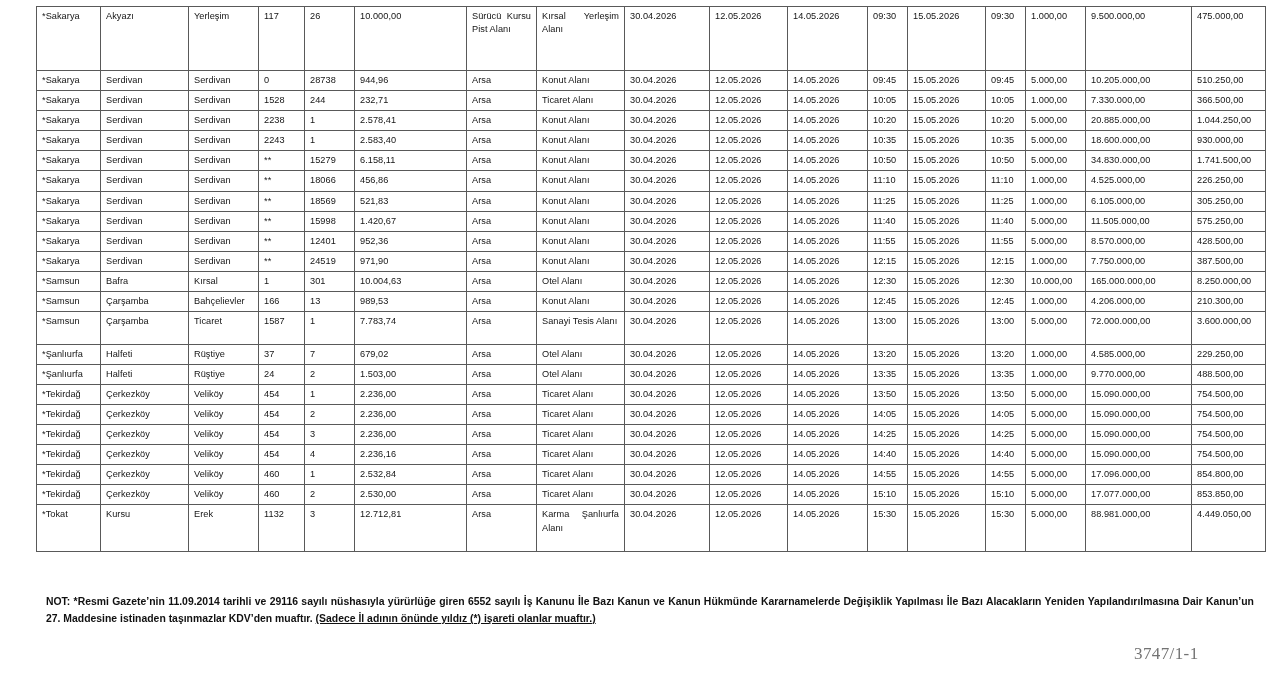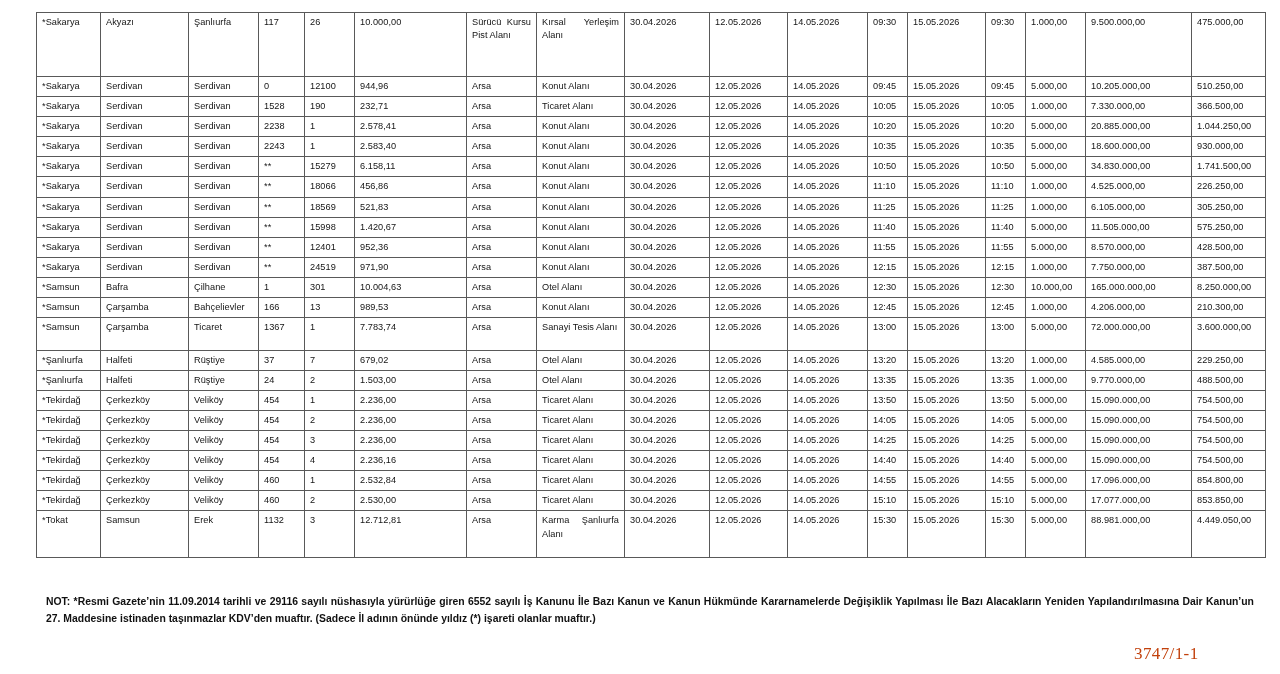--- a/index.html
+++ b/index.html
@@ -14,21 +14,21 @@
     overflow: hidden;
     font-family: "Liberation Sans", sans-serif;
     color: #1a1a1a;
     -webkit-font-smoothing: antialiased;
   }
 
   
   .doc-table-wrap {
     position: absolute;
     left: 36px;
-    top: 12px;
+    top: 6px;
     width: 1229px;
   }
   table.listing {
     border-collapse: collapse;
     table-layout: fixed;
     width: 1229px;
     font-size: 9.2px;
     line-height: 1.42;
   }
   table.listing td {
@@ -76,30 +76,30 @@
     top: 594px;
     width: 1208px;
     font-size: 10.4px;
     font-weight: bold;
     line-height: 1.62;
     text-align: justify;
     text-align-last: left;
     color: #111111;
     letter-spacing: 0.01px;
   }
-  .note .u { }
+  .note .u { text-decoration: underline; }
 
   
   .page-ref {
     position: absolute;
     left: 1134px;
     top: 644px;
     font-family: "Liberation Serif", serif;
     font-size: 17px;
-    color: #c2410c;
+    color: #737373;
     letter-spacing: 0.4px;
   }
 </style>
 </head>
 <body>
 
 <div class="doc-table-wrap">
   <table class="listing">
     <colgroup>
       <col class="c0">
@@ -117,61 +117,61 @@
         <col class="c12">
         <col class="c13">
         <col class="c14">
       <col class="c15">
         <col class="c16">
     </colgroup>
     <tbody>
         <tr class="tall">
           <td>*Sakarya</td>
           <td>Akyazı</td>
-          <td>Şanlıurfa</td>
+          <td>Yerleşim</td>
           <td>117</td>
           <td>26</td>
           <td>10.000,00</td>
           <td class="justify-cell">Sürücü Kursu Pist Alanı</td>
           <td class="justify-cell">Kırsal Yerleşim Alanı</td>
           <td>30.04.2026</td>
           <td>12.05.2026</td>
           <td>14.05.2026</td>
           <td>09:30</td>
           <td>15.05.2026</td>
           <td>09:30</td>
           <td>1.000,00</td>
           <td>9.500.000,00</td>
           <td>475.000,00</td>
         </tr>
         <tr>
           <td>*Sakarya</td>
           <td>Serdivan</td>
           <td>Serdivan</td>
           <td>0</td>
-          <td>12100</td>
+          <td>28738</td>
           <td>944,96</td>
           <td class="justify-cell">Arsa</td>
           <td class="justify-cell">Konut Alanı</td>
           <td>30.04.2026</td>
           <td>12.05.2026</td>
           <td>14.05.2026</td>
           <td>09:45</td>
           <td>15.05.2026</td>
           <td>09:45</td>
           <td>5.000,00</td>
           <td>10.205.000,00</td>
           <td>510.250,00</td>
         </tr>
         <tr>
           <td>*Sakarya</td>
           <td>Serdivan</td>
           <td>Serdivan</td>
           <td>1528</td>
-          <td>190</td>
+          <td>244</td>
           <td>232,71</td>
           <td class="justify-cell">Arsa</td>
           <td class="justify-cell">Ticaret Alanı</td>
           <td>30.04.2026</td>
           <td>12.05.2026</td>
           <td>14.05.2026</td>
           <td>10:05</td>
           <td>15.05.2026</td>
           <td>10:05</td>
           <td>1.000,00</td>
@@ -326,21 +326,21 @@
           <td>12:15</td>
           <td>15.05.2026</td>
           <td>12:15</td>
           <td>1.000,00</td>
           <td>7.750.000,00</td>
           <td>387.500,00</td>
         </tr>
         <tr>
           <td>*Samsun</td>
           <td>Bafra</td>
-          <td>Çilhane</td>
+          <td>Kırsal</td>
           <td>1</td>
           <td>301</td>
           <td>10.004,63</td>
           <td class="justify-cell">Arsa</td>
           <td class="justify-cell">Otel Alanı</td>
           <td>30.04.2026</td>
           <td>12.05.2026</td>
           <td>14.05.2026</td>
           <td>12:30</td>
           <td>15.05.2026</td>
@@ -365,21 +365,21 @@
           <td>15.05.2026</td>
           <td>12:45</td>
           <td>1.000,00</td>
           <td>4.206.000,00</td>
           <td>210.300,00</td>
         </tr>
         <tr class="tall2">
           <td>*Samsun</td>
           <td>Çarşamba</td>
           <td>Ticaret</td>
-          <td>1367</td>
+          <td>1587</td>
           <td>1</td>
           <td>7.783,74</td>
           <td class="justify-cell">Arsa</td>
           <td class="justify-cell">Sanayi Tesis Alanı</td>
           <td>30.04.2026</td>
           <td>12.05.2026</td>
           <td>14.05.2026</td>
           <td>13:00</td>
           <td>15.05.2026</td>
           <td>13:00</td>
@@ -534,21 +534,21 @@
           <td>14.05.2026</td>
           <td>15:10</td>
           <td>15.05.2026</td>
           <td>15:10</td>
           <td>5.000,00</td>
           <td>17.077.000,00</td>
           <td>853.850,00</td>
         </tr>
         <tr class="tall2">
           <td>*Tokat</td>
-          <td>Samsun</td>
+          <td>Kursu</td>
           <td>Erek</td>
           <td>1132</td>
           <td>3</td>
           <td>12.712,81</td>
           <td class="justify-cell">Arsa</td>
           <td class="justify-cell">Karma Şanlıurfa Alanı</td>
           <td>30.04.2026</td>
           <td>12.05.2026</td>
           <td>14.05.2026</td>
           <td>15:30</td>

